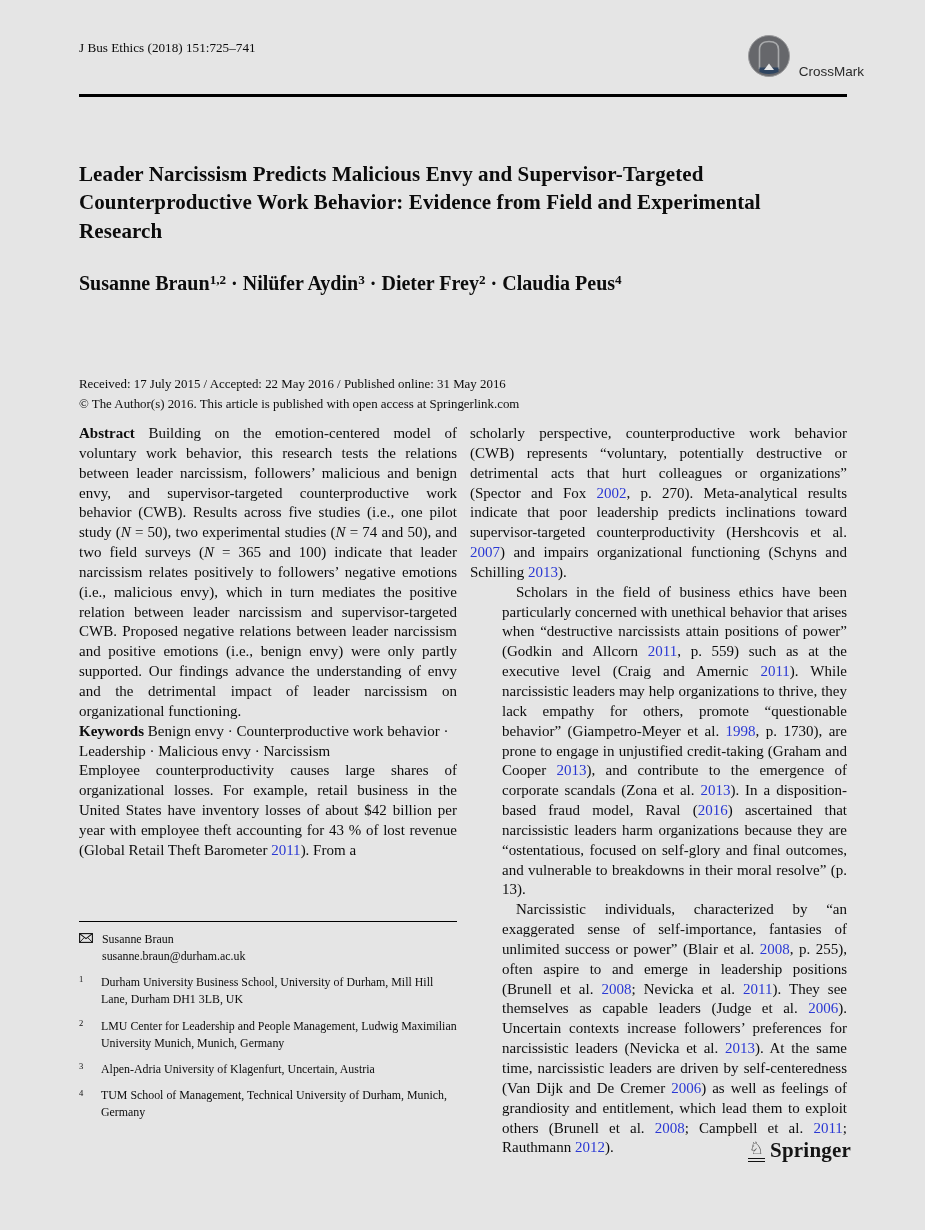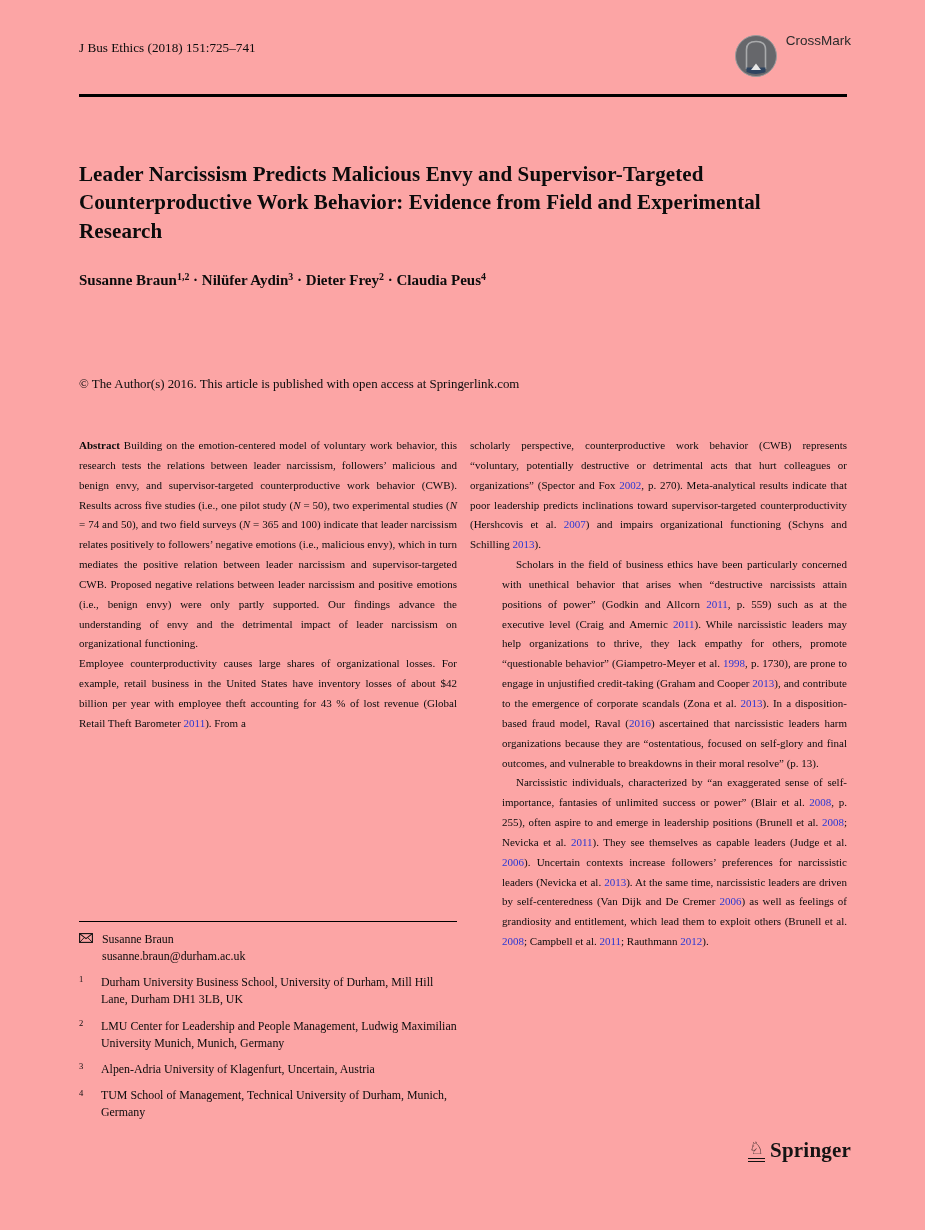--- a/index.html
+++ b/index.html
@@ -1,37 +1,37 @@
 <!DOCTYPE html>
 <html style="--link: #2a38d4; --ink: #0c0c0c;"><head>
 <meta charset="utf-8">
 <style>
   :root{ --link:#2a38d4; --ink:#0c0c0c; }
   html,body{margin:0;padding:0;background:#ffffff;}
   .page{
-    position:relative; width:925px; height:1230px; background:#fca5a5;
+    position:relative; width:925px; height:1230px; background:#e5e5e5;
     font-family:"Liberation Serif", serif; color:var(--ink);
     overflow:hidden;
   }
   
   .hdr{ position:absolute; top:37px; left:79px; font-size:13.2px; line-height:1.62; }
-  .crossmark{ position:absolute; top:33px; right:74px; display:flex; align-items:flex-start; gap:7px; }
+  .crossmark{ position:absolute; top:33px; right:61px; display:flex; align-items:flex-end; gap:7px; }
   .crossmark-label{ font-family:"Liberation Sans", sans-serif; font-size:13.5px; color:#2b2b2b; }
   .rule{ position:absolute; top:94px; left:79px; width:768px; height:2.6px; background:#000; }
 
   
   .title{
     position:absolute; top:160px; left:79px; width:706px;
     font-size:21px; font-weight:bold; line-height:28.4px; letter-spacing:.1px;
   }
-  .authors{ position:absolute; top:272px; left:79px; font-size:15px; font-weight:bold; }
+  .authors{ position:absolute; top:272px; left:79px; font-size:20px; font-weight:bold; }
   .meta{ position:absolute; top:375px; left:79px; font-size:12.9px; line-height:1.52; }
 
   
-  .col{ position:absolute; top:436px; font-size:11px; line-height:19.85px; text-align:justify; }
+  .col{ position:absolute; top:424px; font-size:15px; line-height:19.85px; text-align:justify; }
   .col-left{ left:79px; width:378px; }
   .col-right{ left:470px; width:377px; }
   .col p{ margin:0; }
   .abstract{ margin:0; }
   .keywords{ margin-top:15px; text-align:left; }
   .intro{ margin-top:21px; }
   .col-right .indent{ text-indent:14px;margin-left:32px; }
 
   
   .seg-b{ font-weight:bold; }
@@ -79,25 +79,27 @@
     <span class="crossmark-label">CrossMark</span>
   </div>
 
   <div class="rule"></div>
 
   <h1 class="title" style="margin:0;">Leader Narcissism Predicts Malicious Envy and Supervisor-Targeted Counterproductive Work Behavior: Evidence from Field and Experimental Research</h1>
 
   <div class="authors"><span>Susanne Braun</span><span class="seg-sup">1,2</span><span> · Nilüfer Aydin</span><span class="seg-sup">3</span><span> · Dieter Frey</span><span class="seg-sup">2</span><span> · Claudia Peus</span><span class="seg-sup">4</span></div>
 
   <div class="meta">
+    <div>Received: 17 July 2015 / Accepted: 22 May 2016 / Published online: 31 May 2016</div>
     <div>© The Author(s) 2016. This article is published with open access at Springerlink.com</div>
   </div>
 
   <div class="col col-left">
     <p class="abstract"><span class="seg-b">Abstract</span><span> Building on the emotion-centered model of voluntary work behavior, this research tests the relations between leader narcissism, followers’ malicious and benign envy, and supervisor-targeted counterproductive work behavior (CWB). Results across five studies (i.e., one pilot study (</span><span class="seg-i">N</span><span> = 50), two experimental studies (</span><span class="seg-i">N</span><span> = 74 and 50), and two field surveys (</span><span class="seg-i">N</span><span> = 365 and 100) indicate that leader narcissism relates positively to followers’ negative emotions (i.e., malicious envy), which in turn mediates the positive relation between leader narcissism and supervisor-targeted CWB. Proposed negative relations between leader narcissism and positive emotions (i.e., benign envy) were only partly supported. Our findings advance the understanding of envy and the detrimental impact of leader narcissism on organizational functioning.</span></p>
+    <p class="keywords"><span class="seg-b">Keywords</span><span> Benign envy · Counterproductive work behavior · Leadership · Malicious envy · Narcissism</span></p>
     <p class="intro"><span>Employee counterproductivity causes large shares of organizational losses. For example, retail business in the United States have inventory losses of about $42 billion per year with employee theft accounting for 43 % of lost revenue (Global Retail Theft Barometer </span><span class="seg-l">2011</span><span>). From a</span></p>
   </div>
 
   <div class="col col-right">
     <p><span>scholarly perspective, counterproductive work behavior (CWB) represents “voluntary, potentially destructive or detrimental acts that hurt colleagues or organizations” (Spector and Fox </span><span class="seg-l">2002</span><span>, p. 270). Meta-analytical results indicate that poor leadership predicts inclinations toward supervisor-targeted counterproductivity (Hershcovis et al. </span><span class="seg-l">2007</span><span>) and impairs organizational functioning (Schyns and Schilling </span><span class="seg-l">2013</span><span>).</span></p>
     <p class="indent"><span>Scholars in the field of business ethics have been particularly concerned with unethical behavior that arises when “destructive narcissists attain positions of power” (Godkin and Allcorn </span><span class="seg-l">2011</span><span>, p. 559) such as at the executive level (Craig and Amernic </span><span class="seg-l">2011</span><span>). While narcissistic leaders may help organizations to thrive, they lack empathy for others, promote “questionable behavior” (Giampetro-Meyer et al. </span><span class="seg-l">1998</span><span>, p. 1730), are prone to engage in unjustified credit-taking (Graham and Cooper </span><span class="seg-l">2013</span><span>), and contribute to the emergence of corporate scandals (Zona et al. </span><span class="seg-l">2013</span><span>). In a disposition-based fraud model, Raval (</span><span class="seg-l">2016</span><span>) ascertained that narcissistic leaders harm organizations because they are “ostentatious, focused on self-glory and final outcomes, and vulnerable to breakdowns in their moral resolve” (p. 13).</span></p>
     <p class="indent"><span>Narcissistic individuals, characterized by “an exaggerated sense of self-importance, fantasies of unlimited success or power” (Blair et al. </span><span class="seg-l">2008</span><span>, p. 255), often aspire to and emerge in leadership positions (Brunell et al. </span><span class="seg-l">2008</span><span>; Nevicka et al. </span><span class="seg-l">2011</span><span>). They see themselves as capable leaders (Judge et al. </span><span class="seg-l">2006</span><span>). Uncertain contexts increase followers’ preferences for narcissistic leaders (Nevicka et al. </span><span class="seg-l">2013</span><span>). At the same time, narcissistic leaders are driven by self-centeredness (Van Dijk and De Cremer </span><span class="seg-l">2006</span><span>) as well as feelings of grandiosity and entitlement, which lead them to exploit others (Brunell et al. </span><span class="seg-l">2008</span><span>; Campbell et al. </span><span class="seg-l">2011</span><span>; Rauthmann </span><span class="seg-l">2012</span><span>).</span></p>
   </div>
 
   <div class="footnotes">

